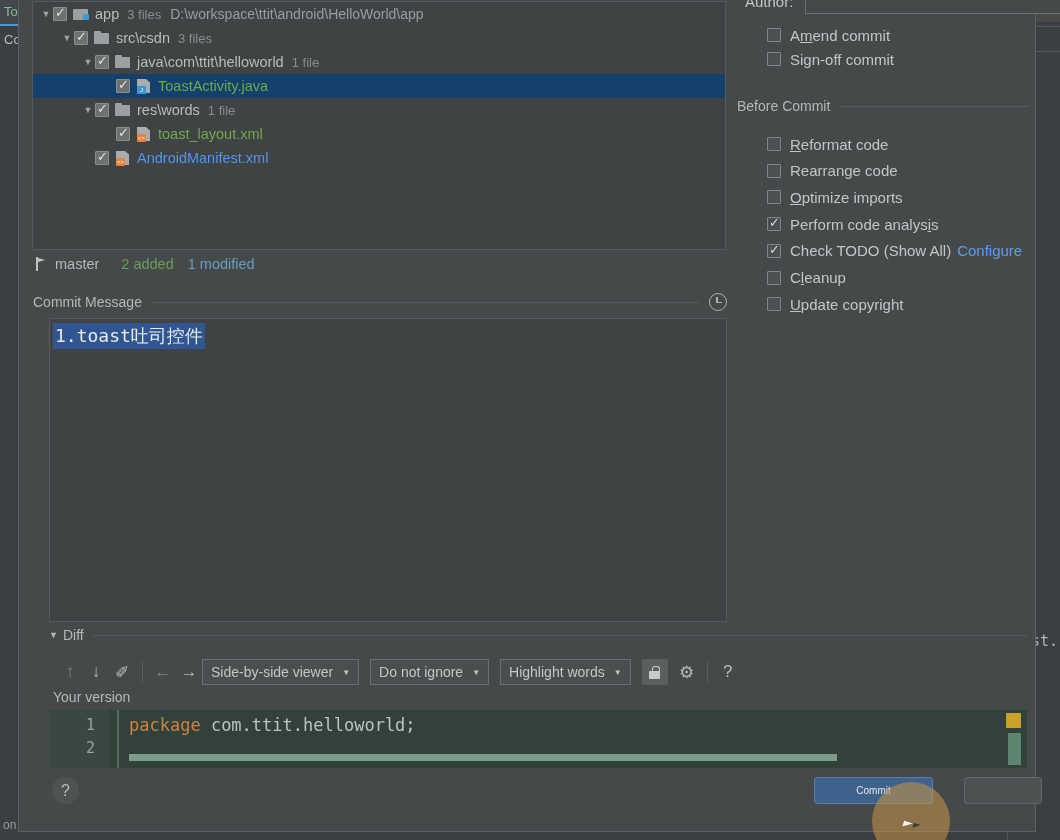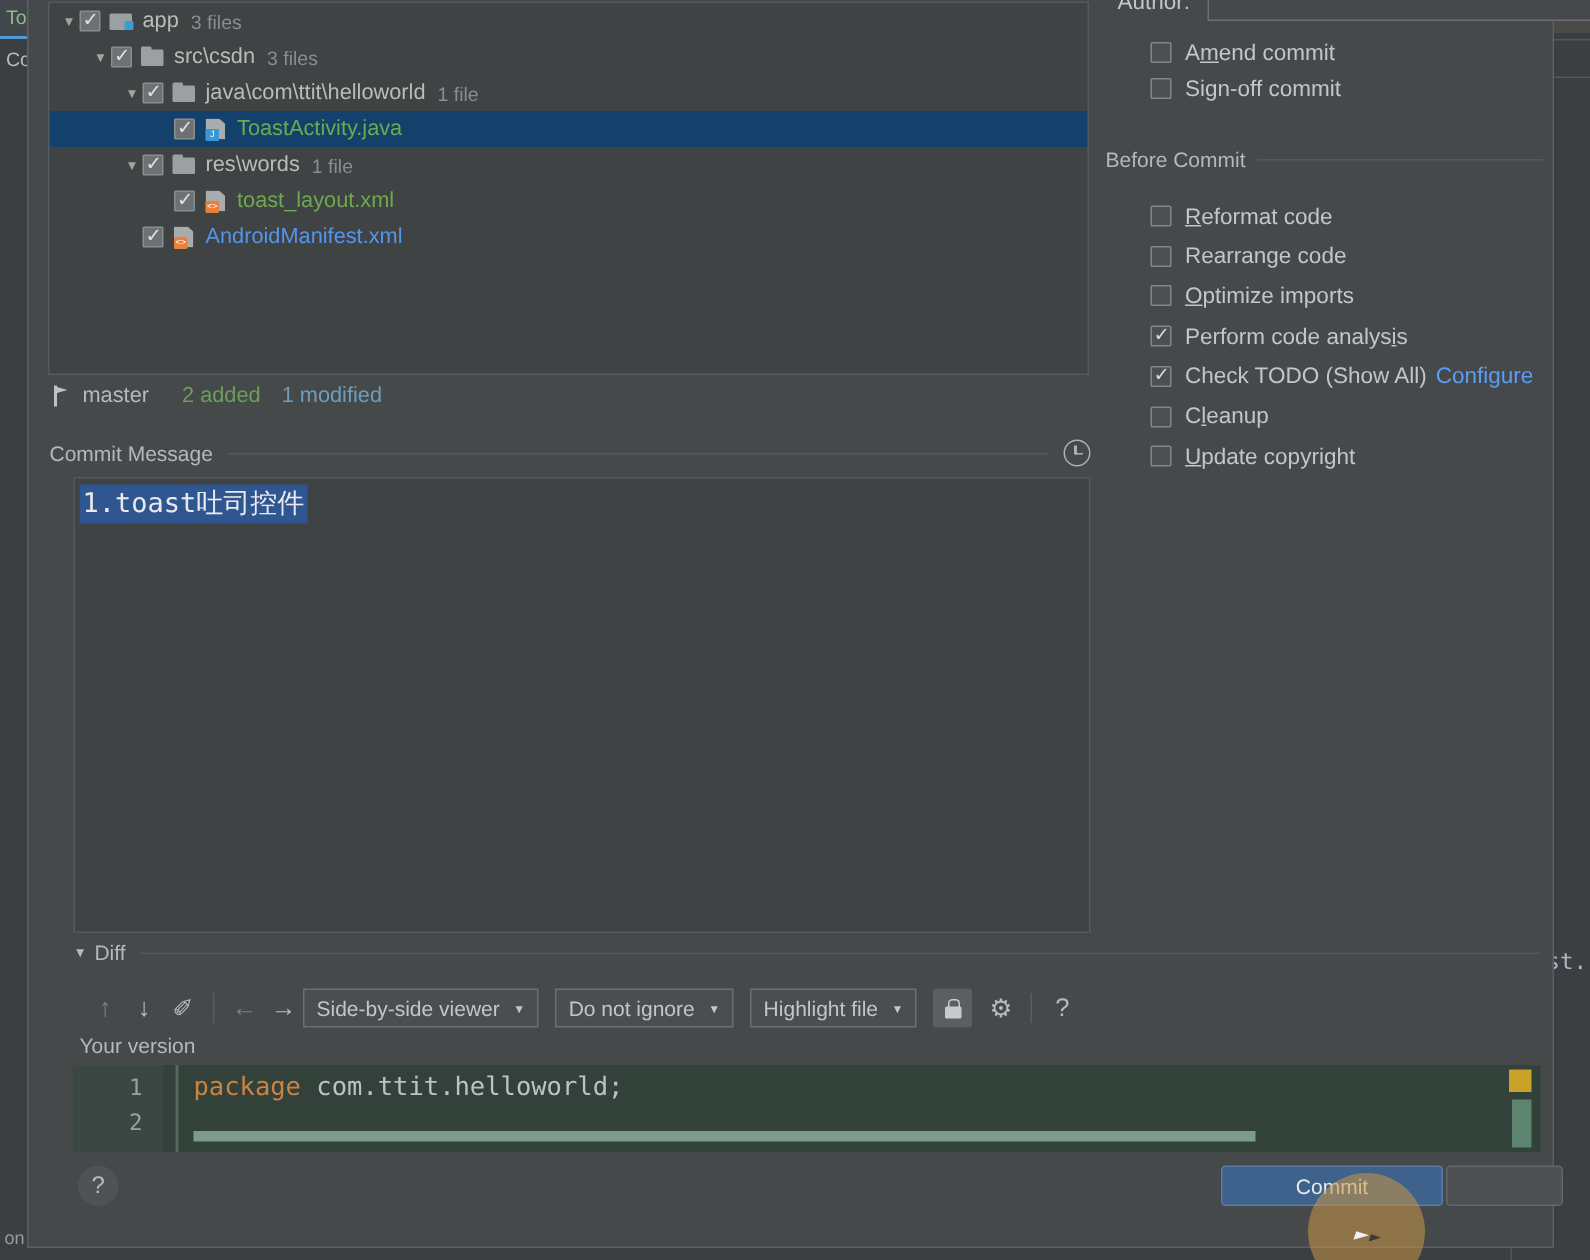--- a/index.html
+++ b/index.html
@@ -308,23 +308,23 @@
 
   .help-btn {
     position: absolute; left: 33px; top: 806px;
     width: 27px; height: 27px; border-radius: 50%;
     background: #4f5354; color: #b9bcbd;
     font-size: 16px; display: flex; align-items: center;
     justify-content: center;
   }
   .commit-btn {
     position: absolute; left: 795px; top: 806px;
-    width: 148px; height: 27px; border-radius: 3px;
+    width: 119px; height: 27px; border-radius: 3px;
     background: #3f628c; border: 1px solid #5b7ca6;
-    color: #e6e8e9; font-size: 14px;
+    color: #e6e8e9; font-size: 10px;
     display: flex; align-items: center; justify-content: center;
   }
   .help-btn2 {
     position: absolute; left: 945px; top: 806px;
     width: 78px; height: 27px; border-radius: 3px;
     background: #4d5152; border: 1px solid #63676a;
   }
   .blob {
     position: absolute; left: 872px; top: 782px;
     width: 78px; height: 78px; border-radius: 50%;
@@ -375,20 +375,21 @@
 
   <div class="dialog">
 
     <div class="tree-panel" id="tree-panel">
         <div class="tree-row" style="padding-left: 6px;">
           <span class="arrow">▼</span>
           <span class="cbx checked"></span>
           <span class="ico ico-folder mod"></span>
           <span class="tree-label">app</span>
           <span class="tree-meta">3 files</span>
+          <span class="tree-path">D:\workspace\ttit\android\HelloWorld\app</span>
         </div>
         <div class="tree-row" style="padding-left: 27px;">
           <span class="arrow">▼</span>
           <span class="cbx checked"></span>
           <span class="ico ico-folder"></span>
           <span class="tree-label">src\csdn</span>
           <span class="tree-meta">3 files</span>
         </div>
         <div class="tree-row" style="padding-left: 48px;">
           <span class="arrow">▼</span>
@@ -512,21 +513,21 @@
       <span class="tb-icon">→</span>
       <span class="combo">
         <span class="cv">Side-by-side viewer</span>
         <span class="carr">▼</span>
       </span>
       <span class="combo">
         <span class="cv">Do not ignore</span>
         <span class="carr">▼</span>
       </span>
       <span class="combo">
-        <span class="cv">Highlight file</span>
+        <span class="cv">Highlight words</span>
         <span class="carr">▼</span>
       </span>
       <span class="lock-btn">
         <span class="lock-glyph"></span>
       </span>
       <span class="tb-icon">⚙</span>
       <span class="tb-sep"></span>
       <span class="tb-icon">?</span>
     </div>
 

